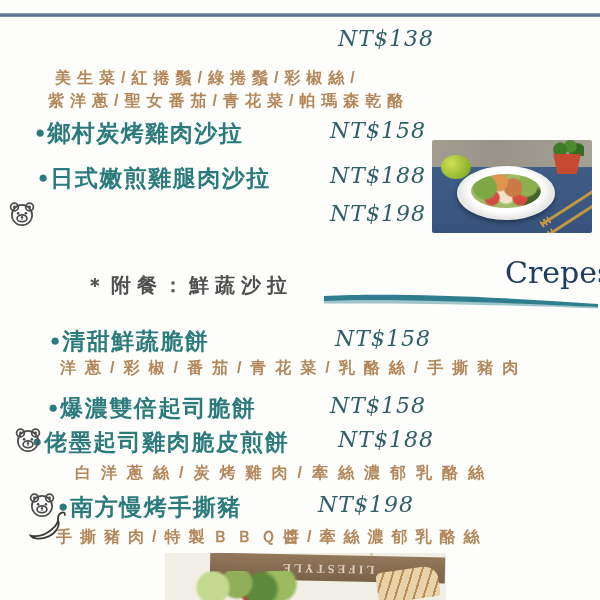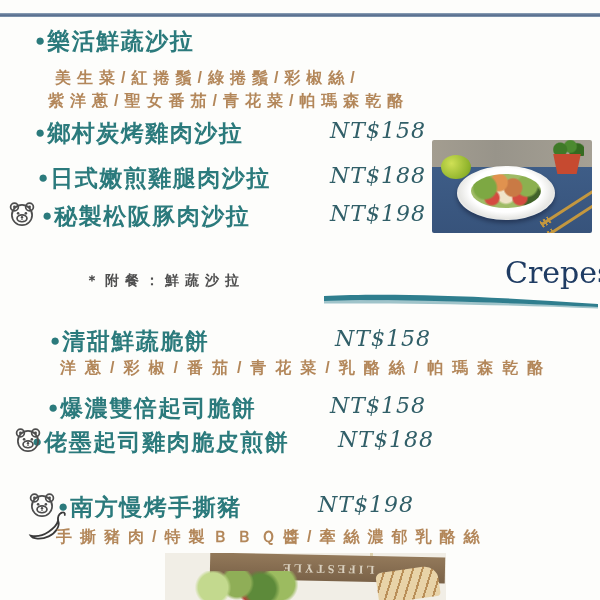--- a/index.html
+++ b/index.html
@@ -6,21 +6,21 @@
   #page{position:relative;width:600px;height:600px;background:#fdfdfb;overflow:hidden;
         font-family:"Liberation Sans",sans-serif;}
   .topline{position:absolute;left:0;top:13px;width:600px;height:4px;
            background:linear-gradient(#93a7bb,#51688a 55%,#8ba0b5);}
   .row{position:absolute;left:0;width:600px;height:32px;}
   .bullet{color:#2b7a7c;font-size:17px;vertical-align:3px;margin-right:2px;}
   .item-name{color:#2b7a7c;font-weight:bold;font-size:23px;letter-spacing:1.5px;}
   .price{position:absolute;top:0;color:#315f68;font-size:22px;font-style:italic;
          font-family:"DejaVu Serif",serif;letter-spacing:1px;}
   .ing{position:absolute;color:#b3875a;font-size:16px;white-space:nowrap;font-weight:bold;}
-  .note{position:absolute;color:#4f4f4f;font-size:14px;letter-spacing:6px;font-weight:bold;}
+  .note{position:absolute;color:#4f4f4f;font-size:20px;letter-spacing:6px;font-weight:bold;}
   .hdr-zh{position:absolute;color:#2c3a52;font-size:31px;font-weight:bold;letter-spacing:1px;}
   .hdr-en{position:absolute;color:#1f3c63;font-size:30px;font-family:"DejaVu Serif",serif;}
   .brush{position:absolute;}
   .icon{position:absolute;}
   
   .photo1{position:absolute;left:432px;top:140px;width:160px;height:93px;overflow:hidden;
           border-radius:2px;}
   .p1-wall{position:absolute;left:0;top:0;width:100%;height:27px;
            background:linear-gradient(90deg,#a39d90,#98948a 40%,#a5a094);}
   .p1-cloth{position:absolute;left:0;top:27px;width:100%;height:66px;
@@ -72,23 +72,21 @@
   svg{display:block;}
 </style>
 </head>
 <body>
 
 <div id="page">
 
   <div class="topline"></div>
 
   <div class="row" style="top:26px">
-    <span style="margin-left:35px">
-      <span class="bullet">●</span><span class="item-name">樂活鮮蔬沙拉</span>
-    </span>
+    <span class="price" style="left:338px">NT$138</span>
   </div>
   <div class="ing" style="left:55px;top:68px;letter-spacing:6px">美生菜/紅捲鬚/綠捲鬚/彩椒絲/</div>
   <div class="ing" style="left:48px;top:91px;letter-spacing:6px">紫洋蔥/聖女番茄/青花菜/帕瑪森乾酪</div>
 
   <div class="row" style="top:118px">
     <span style="margin-left:35px">
       <span class="bullet">●</span><span class="item-name">鄉村炭烤雞肉沙拉</span>
     </span>
     <span class="price" style="left:330px">NT$158</span>
   </div>
@@ -110,23 +108,20 @@
           <ellipse cx="13" cy="16" rx="4.6" ry="3.2"></ellipse>
         </g>
         <circle cx="6" cy="5.5" r="1.3" fill="#4d4d4d"></circle>
           <circle cx="20" cy="5.5" r="1.3" fill="#4d4d4d"></circle>
         <circle cx="9.4" cy="11.4" r="1.2" fill="#4d4d4d"></circle>
           <circle cx="16.6" cy="11.4" r="1.2" fill="#4d4d4d"></circle>
         <circle cx="13" cy="15" r="1.1" fill="#4d4d4d"></circle>
         <path d="M13,16.2 L13,17.6 M11.4,18.4 Q13,19.6 14.6,18.4" stroke="#4d4d4d" stroke-width="1.1" fill="none"></path>
       </svg>
     </span>
-    <span style="margin-left:42px">
-      <span class="bullet">●</span><span class="item-name">秘製松阪豚肉沙拉</span>
-    </span>
     <span class="price" style="left:330px">NT$198</span>
   </div>
 
   <div class="note" style="left:85px;top:272px">＊附餐：鮮蔬沙拉</div>
 
   <div class="hdr-en" style="left:505px;top:255px">Crepes</div>
   <div class="brush" style="left:322px;top:292px">
     <svg width="278" height="18" viewBox="0 0 278 18">
       <path d="M2,4 C60,1 150,3 276,12 L276,15 C150,9 60,7 2,9 Z" fill="#2f7e8e"></path>
       <path d="M2,9 C90,7 190,10 276,15 L276,16.5 C190,13 90,11 2,11.5 Z" fill="#2f7e8e" opacity="0.45"></path>
@@ -149,21 +144,21 @@
         <div class="p1-tines"></div>
       </div>
   </div>
 
   <div class="row" style="top:326px">
     <span style="margin-left:50px">
       <span class="bullet">●</span><span class="item-name">清甜鮮蔬脆餅</span>
     </span>
     <span class="price" style="left:335px">NT$158</span>
   </div>
-  <div class="ing" style="left:60px;top:358px;letter-spacing:9px">洋蔥/彩椒/番茄/青花菜/乳酪絲/帕瑪森乾酪</div>
+  <div class="ing" style="left:60px;top:358px;letter-spacing:9px">洋蔥/彩椒/番茄/青花菜/乳酪絲/手撕豬肉</div>
 
   <div class="row" style="top:393px">
     <span style="margin-left:48px">
       <span class="bullet">●</span><span class="item-name">爆濃雙倍起司脆餅</span>
     </span>
     <span class="price" style="left:330px">NT$158</span>
   </div>
 
   <div class="row" style="top:427px">
     <span class="icon" style="left:14px;top:0">
@@ -180,20 +175,21 @@
           <circle cx="16.6" cy="11.4" r="1.2" fill="#4d4d4d"></circle>
         <circle cx="13" cy="15" r="1.1" fill="#4d4d4d"></circle>
         <path d="M13,16.2 L13,17.6 M11.4,18.4 Q13,19.6 14.6,18.4" stroke="#4d4d4d" stroke-width="1.1" fill="none"></path>
       </svg>
     </span>
     <span style="margin-left:32px">
       <span class="bullet">●</span><span class="item-name">佬墨起司雞肉脆皮煎餅</span>
     </span>
     <span class="price" style="left:338px">NT$188</span>
   </div>
+  <div class="ing" style="left:75px;top:463px;letter-spacing:10px">白洋蔥絲/炭烤雞肉/牽絲濃郁乳酪絲</div>
 
   <div class="row" style="top:492px">
     <span class="icon" style="left:28px;top:0">
       <svg width="28" height="26" viewBox="0 0 26 24">
         <g fill="none" stroke="#4d4d4d" stroke-width="1.6">
           <circle cx="6" cy="5.5" r="3.6"></circle>
             <circle cx="20" cy="5.5" r="3.6"></circle>
           <circle cx="13" cy="13" r="9.4"></circle>
           <ellipse cx="13" cy="16" rx="4.6" ry="3.2"></ellipse>
         </g>

